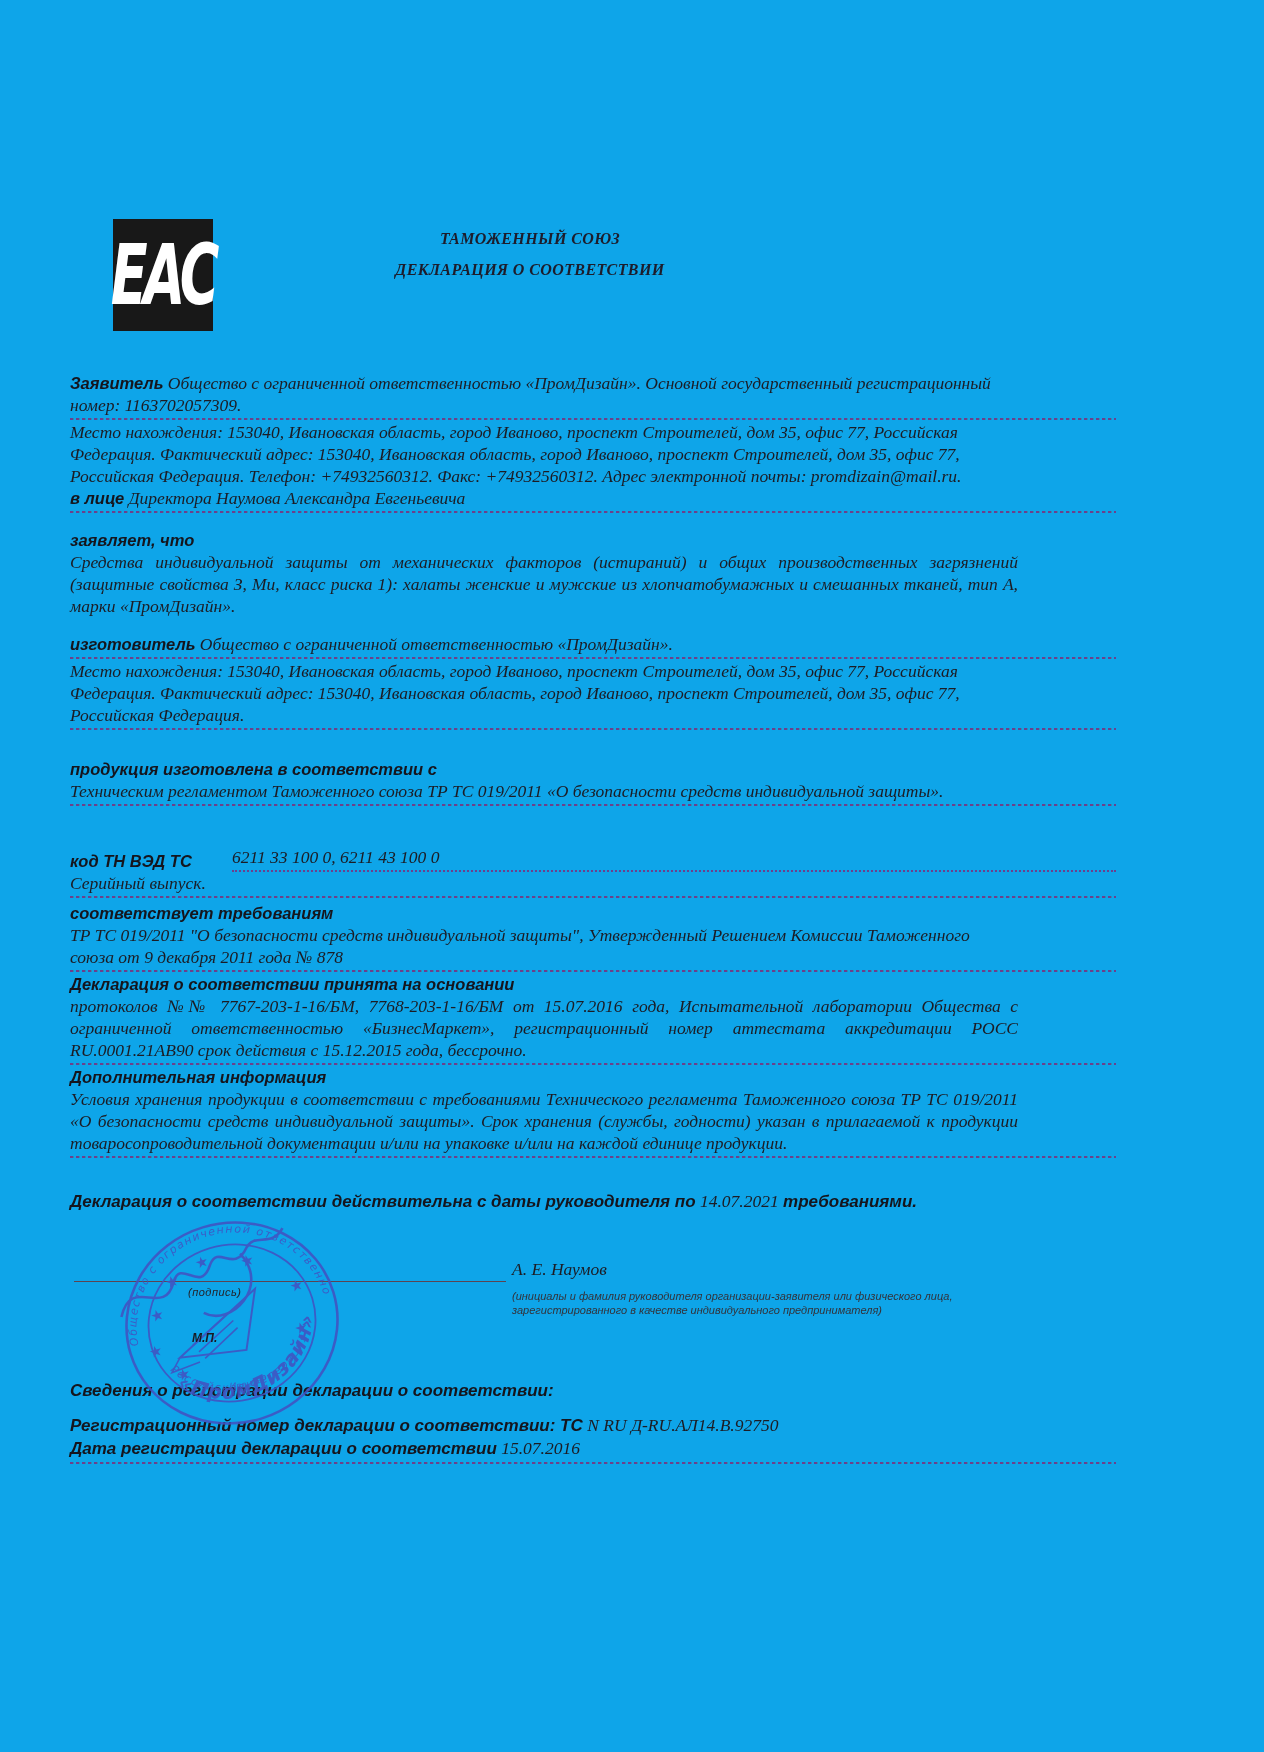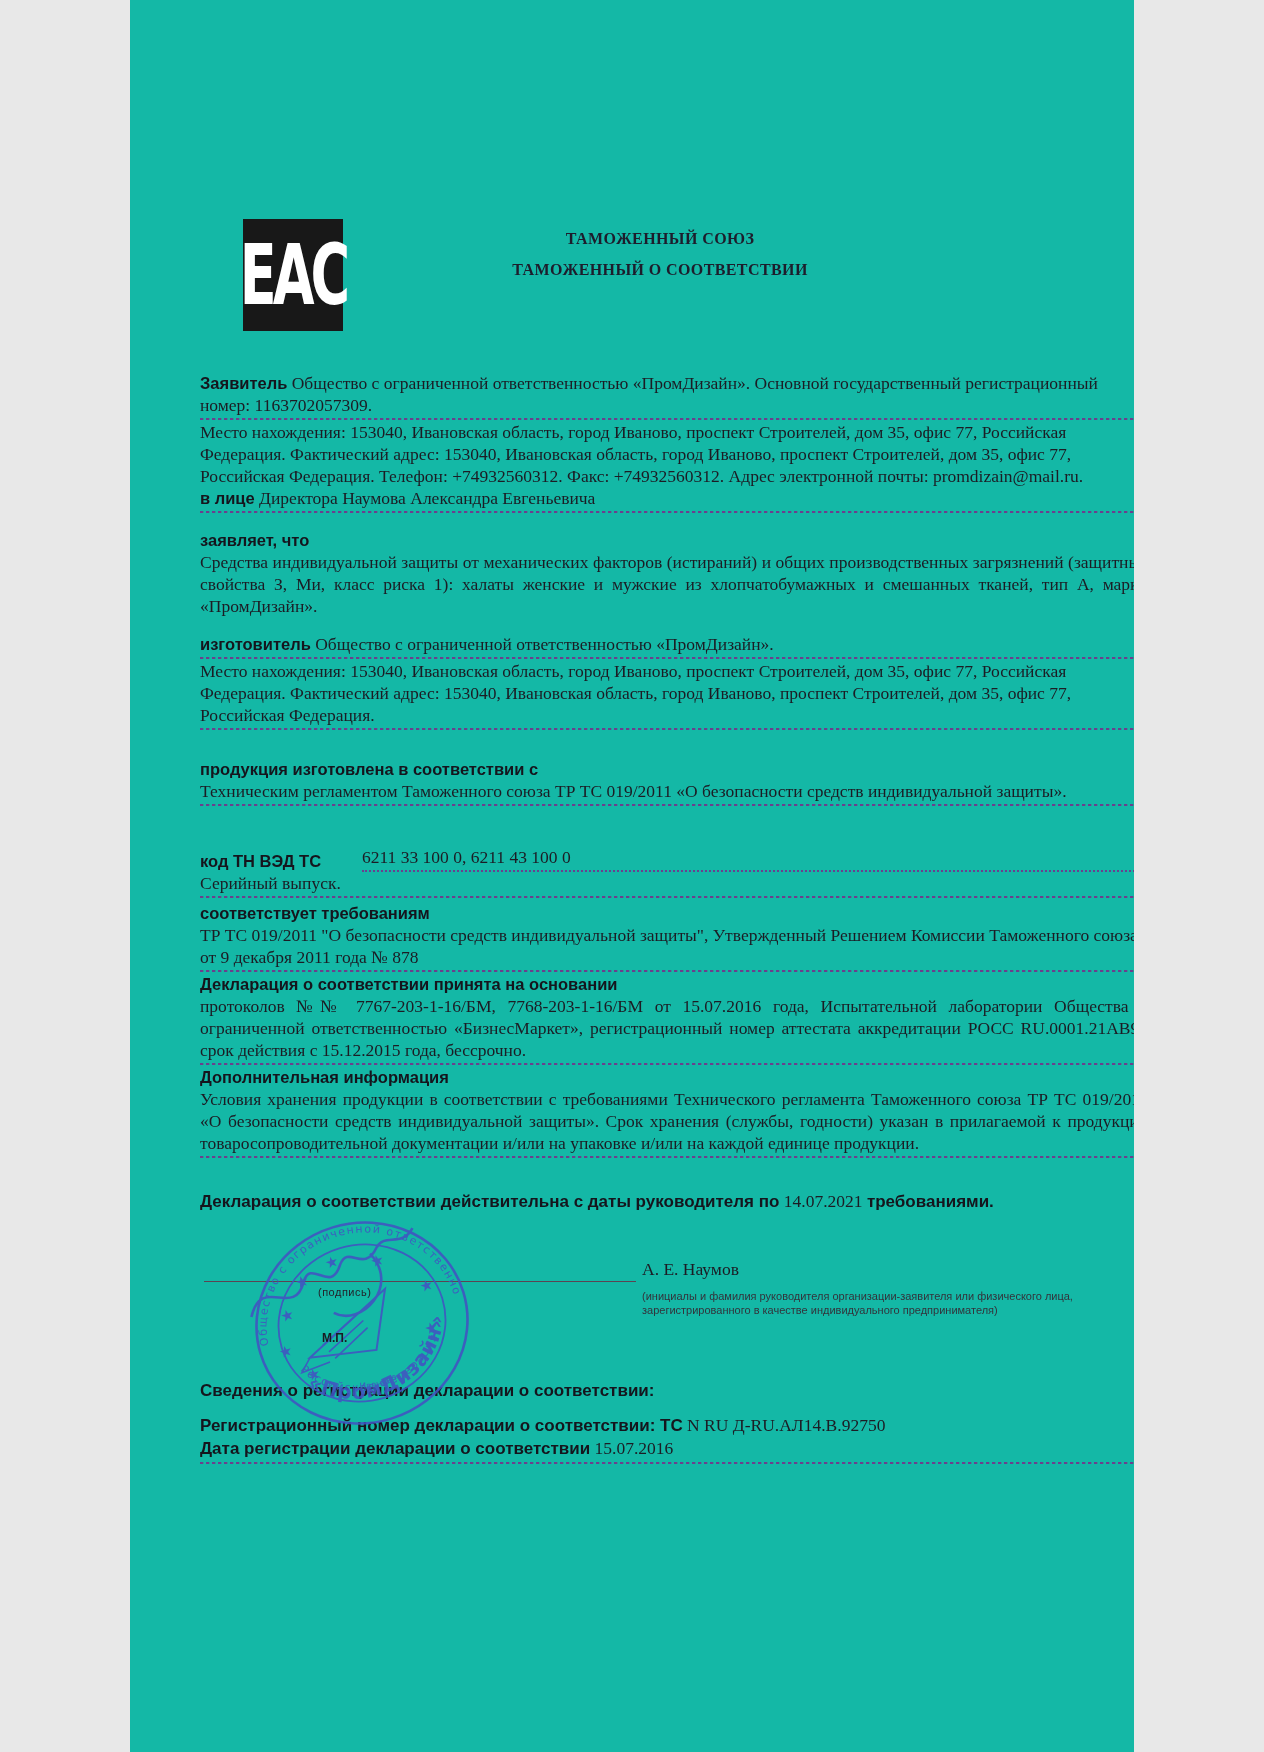--- a/index.html
+++ b/index.html
@@ -1,17 +1,17 @@
 <!DOCTYPE html>
 <html><head>
 <meta charset="utf-8">
 <style>
   html,body{margin:0;padding:0;background:#e8e8e8;}
-  .page{position:relative;width:1004px;height:1752px;background:#14b8a6;margin:0 auto;
-        font-family:"Liberation Serif",serif;color:#1c1c24;overflow:hidden;}
+  .page{position:relative;width:1264px;height:1752px;background:#0ea5e9;margin:0 auto;
+        font-family:"Liberation Serif",serif;color:#1c1c24;overflow:hidden;font-style:italic;}
   .content{position:absolute;left:70px;top:205px;width:1046px;}
   
   .header{position:relative;height:167px;}
   .eac-logo{position:absolute;left:43px;top:14px;width:100px;height:112px;background:#181818;
             display:flex;align-items:center;justify-content:center;}
   .eac-logo span{color:#fff;font-family:"DejaVu Sans",sans-serif;font-weight:bold;font-size:54px;
             letter-spacing:-4px;transform:scaleY(1.55);display:inline-block;}
   .title{position:absolute;left:0;top:18px;width:920px;text-align:center;
          font-weight:bold;font-size:16px;line-height:31px;color:#1d1d2c;letter-spacing:.4px;}
   
@@ -48,21 +48,21 @@
 
 <div class="page">
   <div class="content">
 
     <div class="header">
       <div class="eac-logo">
         <span>EAC</span>
       </div>
       <div class="title">
         <div>ТАМОЖЕННЫЙ СОЮЗ</div>
-        <div>ТАМОЖЕННЫЙ О СООТВЕТСТВИИ</div>
+        <div>ДЕКЛАРАЦИЯ О СООТВЕТСТВИИ</div>
       </div>
     </div>
 
     <p class="par"><span class="b">Заявитель</span> <span>Общество с ограниченной ответственностью «ПромДизайн». Основной государственный регистрационный номер: 1163702057309.</span></p>
     <div class="dotline"></div>
 
     <p class="par">Место нахождения: 153040, Ивановская область, город Иваново, проспект Строителей, дом 35, офис 77, Российская Федерация. Фактический адрес: 153040, Ивановская область, город Иваново, проспект Строителей, дом 35, офис 77, Российская Федерация. Телефон: +74932560312. Факс: +74932560312. Адрес электронной почты: promdizain@mail.ru.</p>
 
     <p class="par"><span class="b">в лице</span> <span>Директора Наумова Александра Евгеньевича</span></p>
     <div class="dotline"></div>

